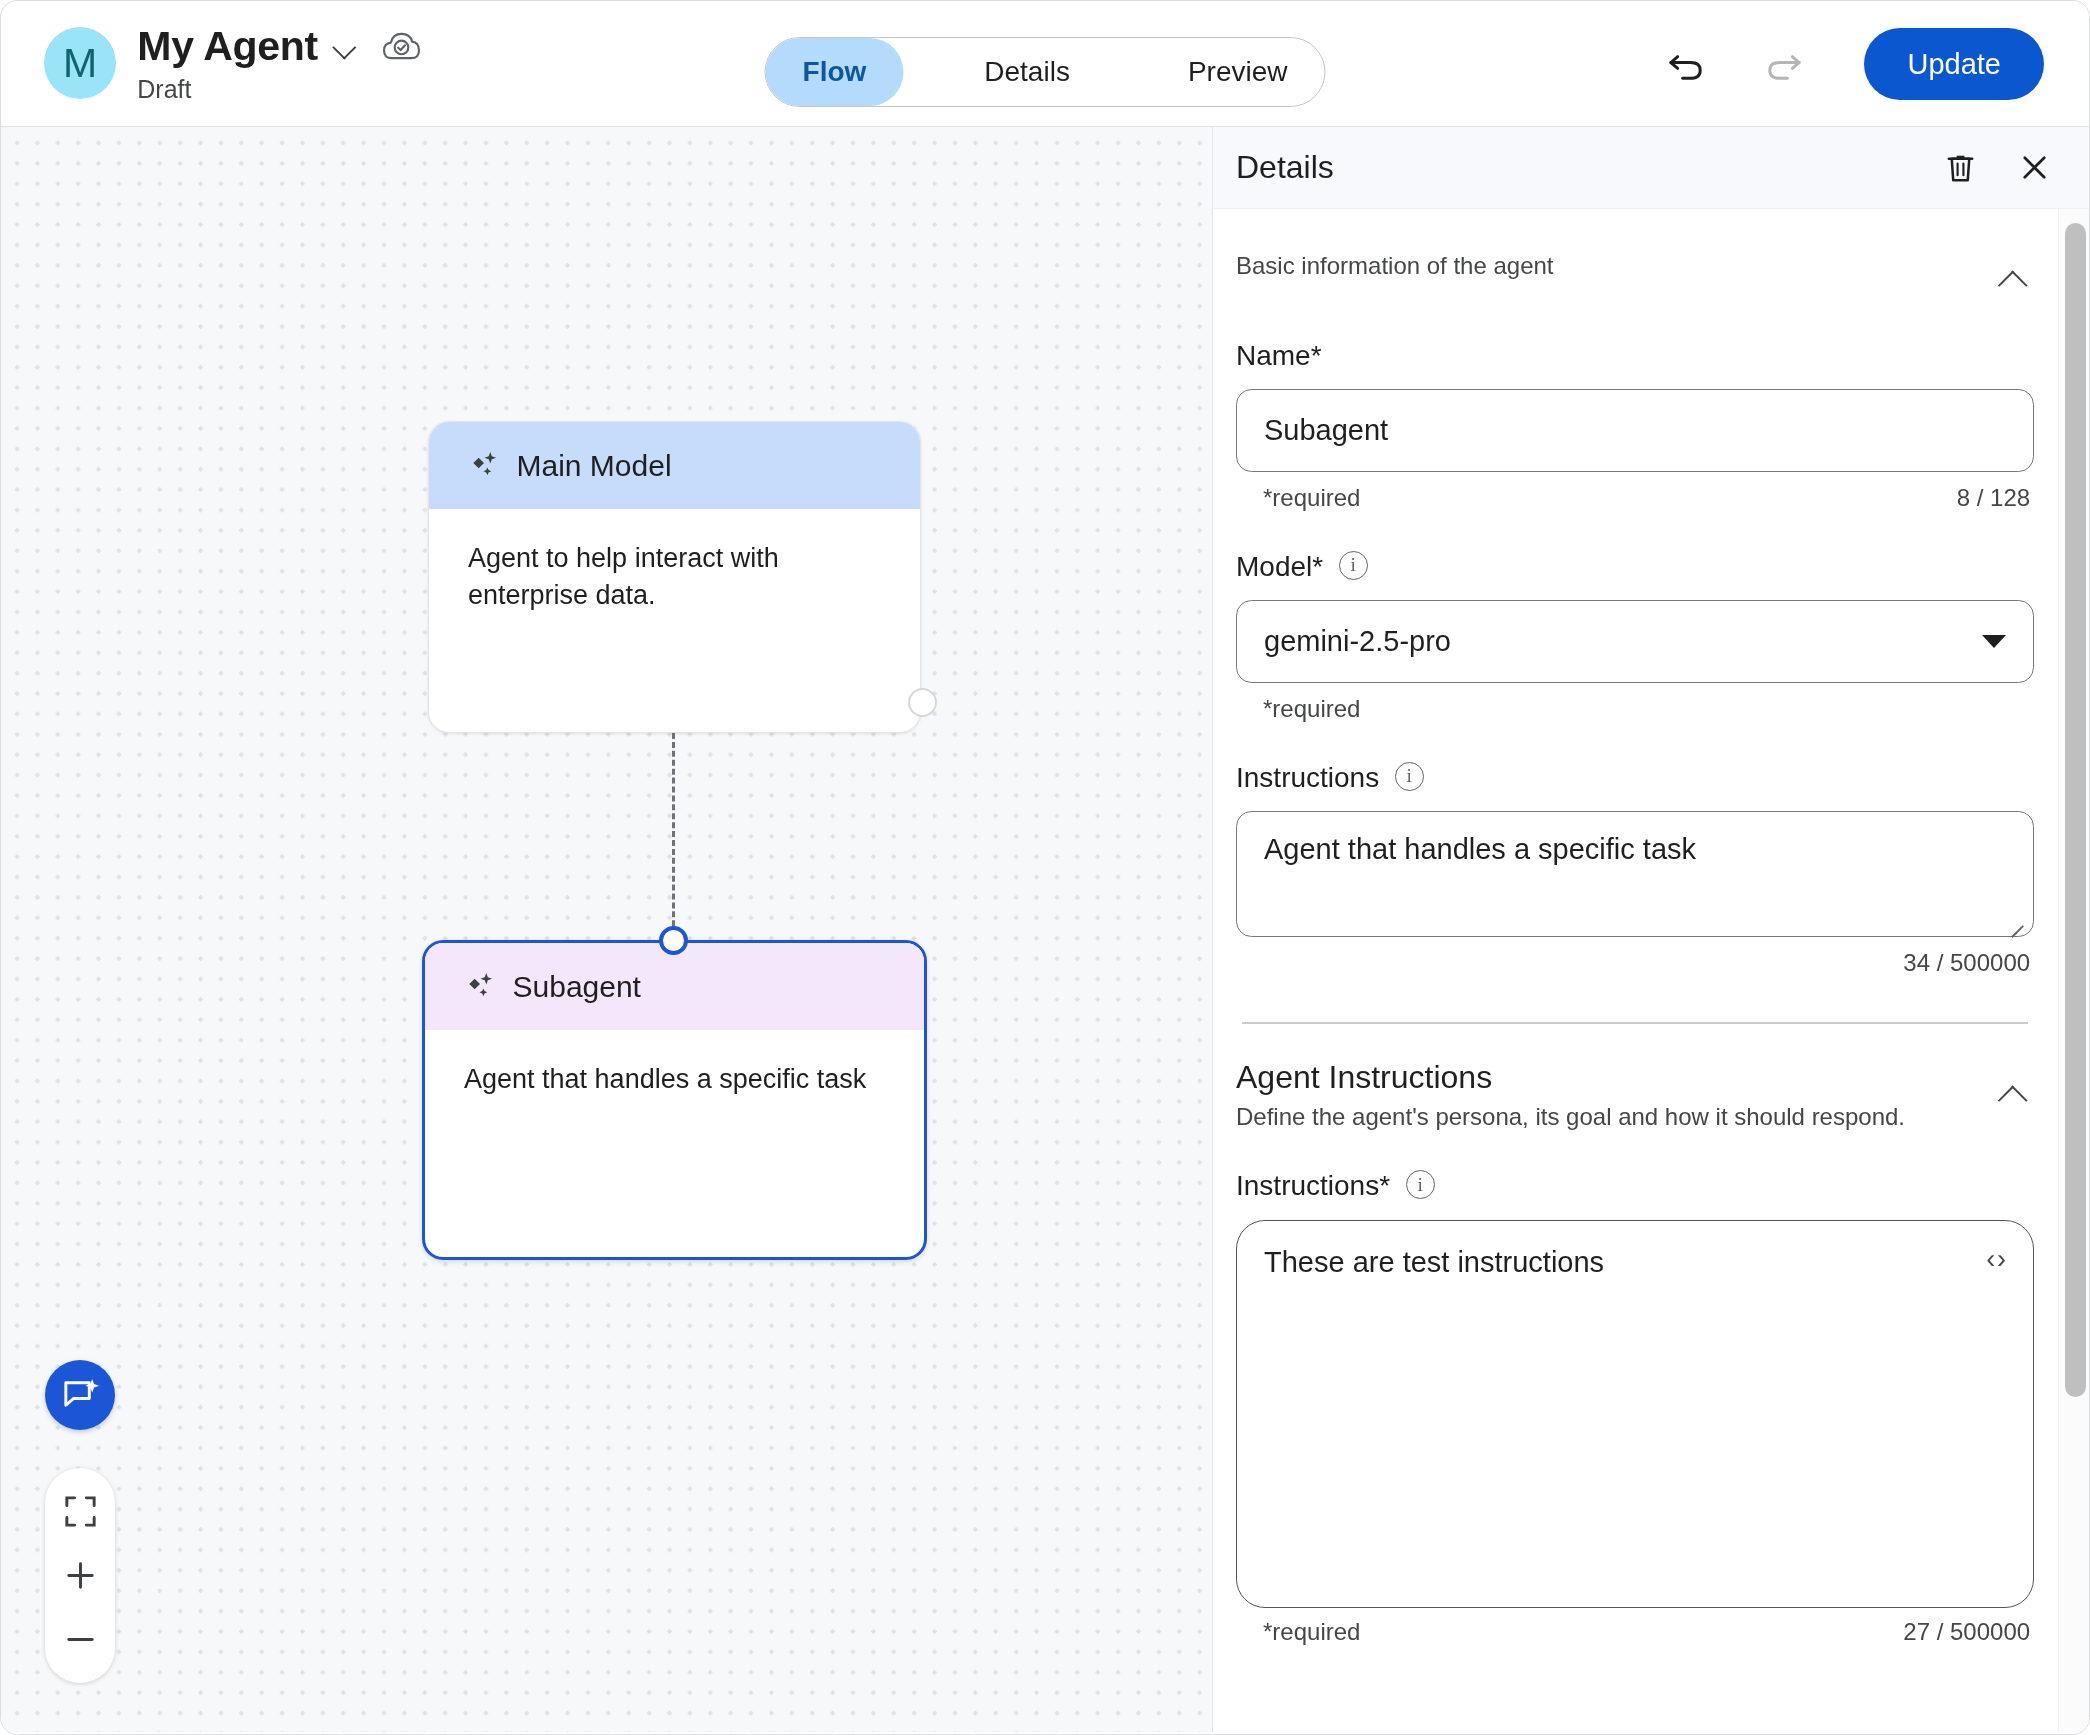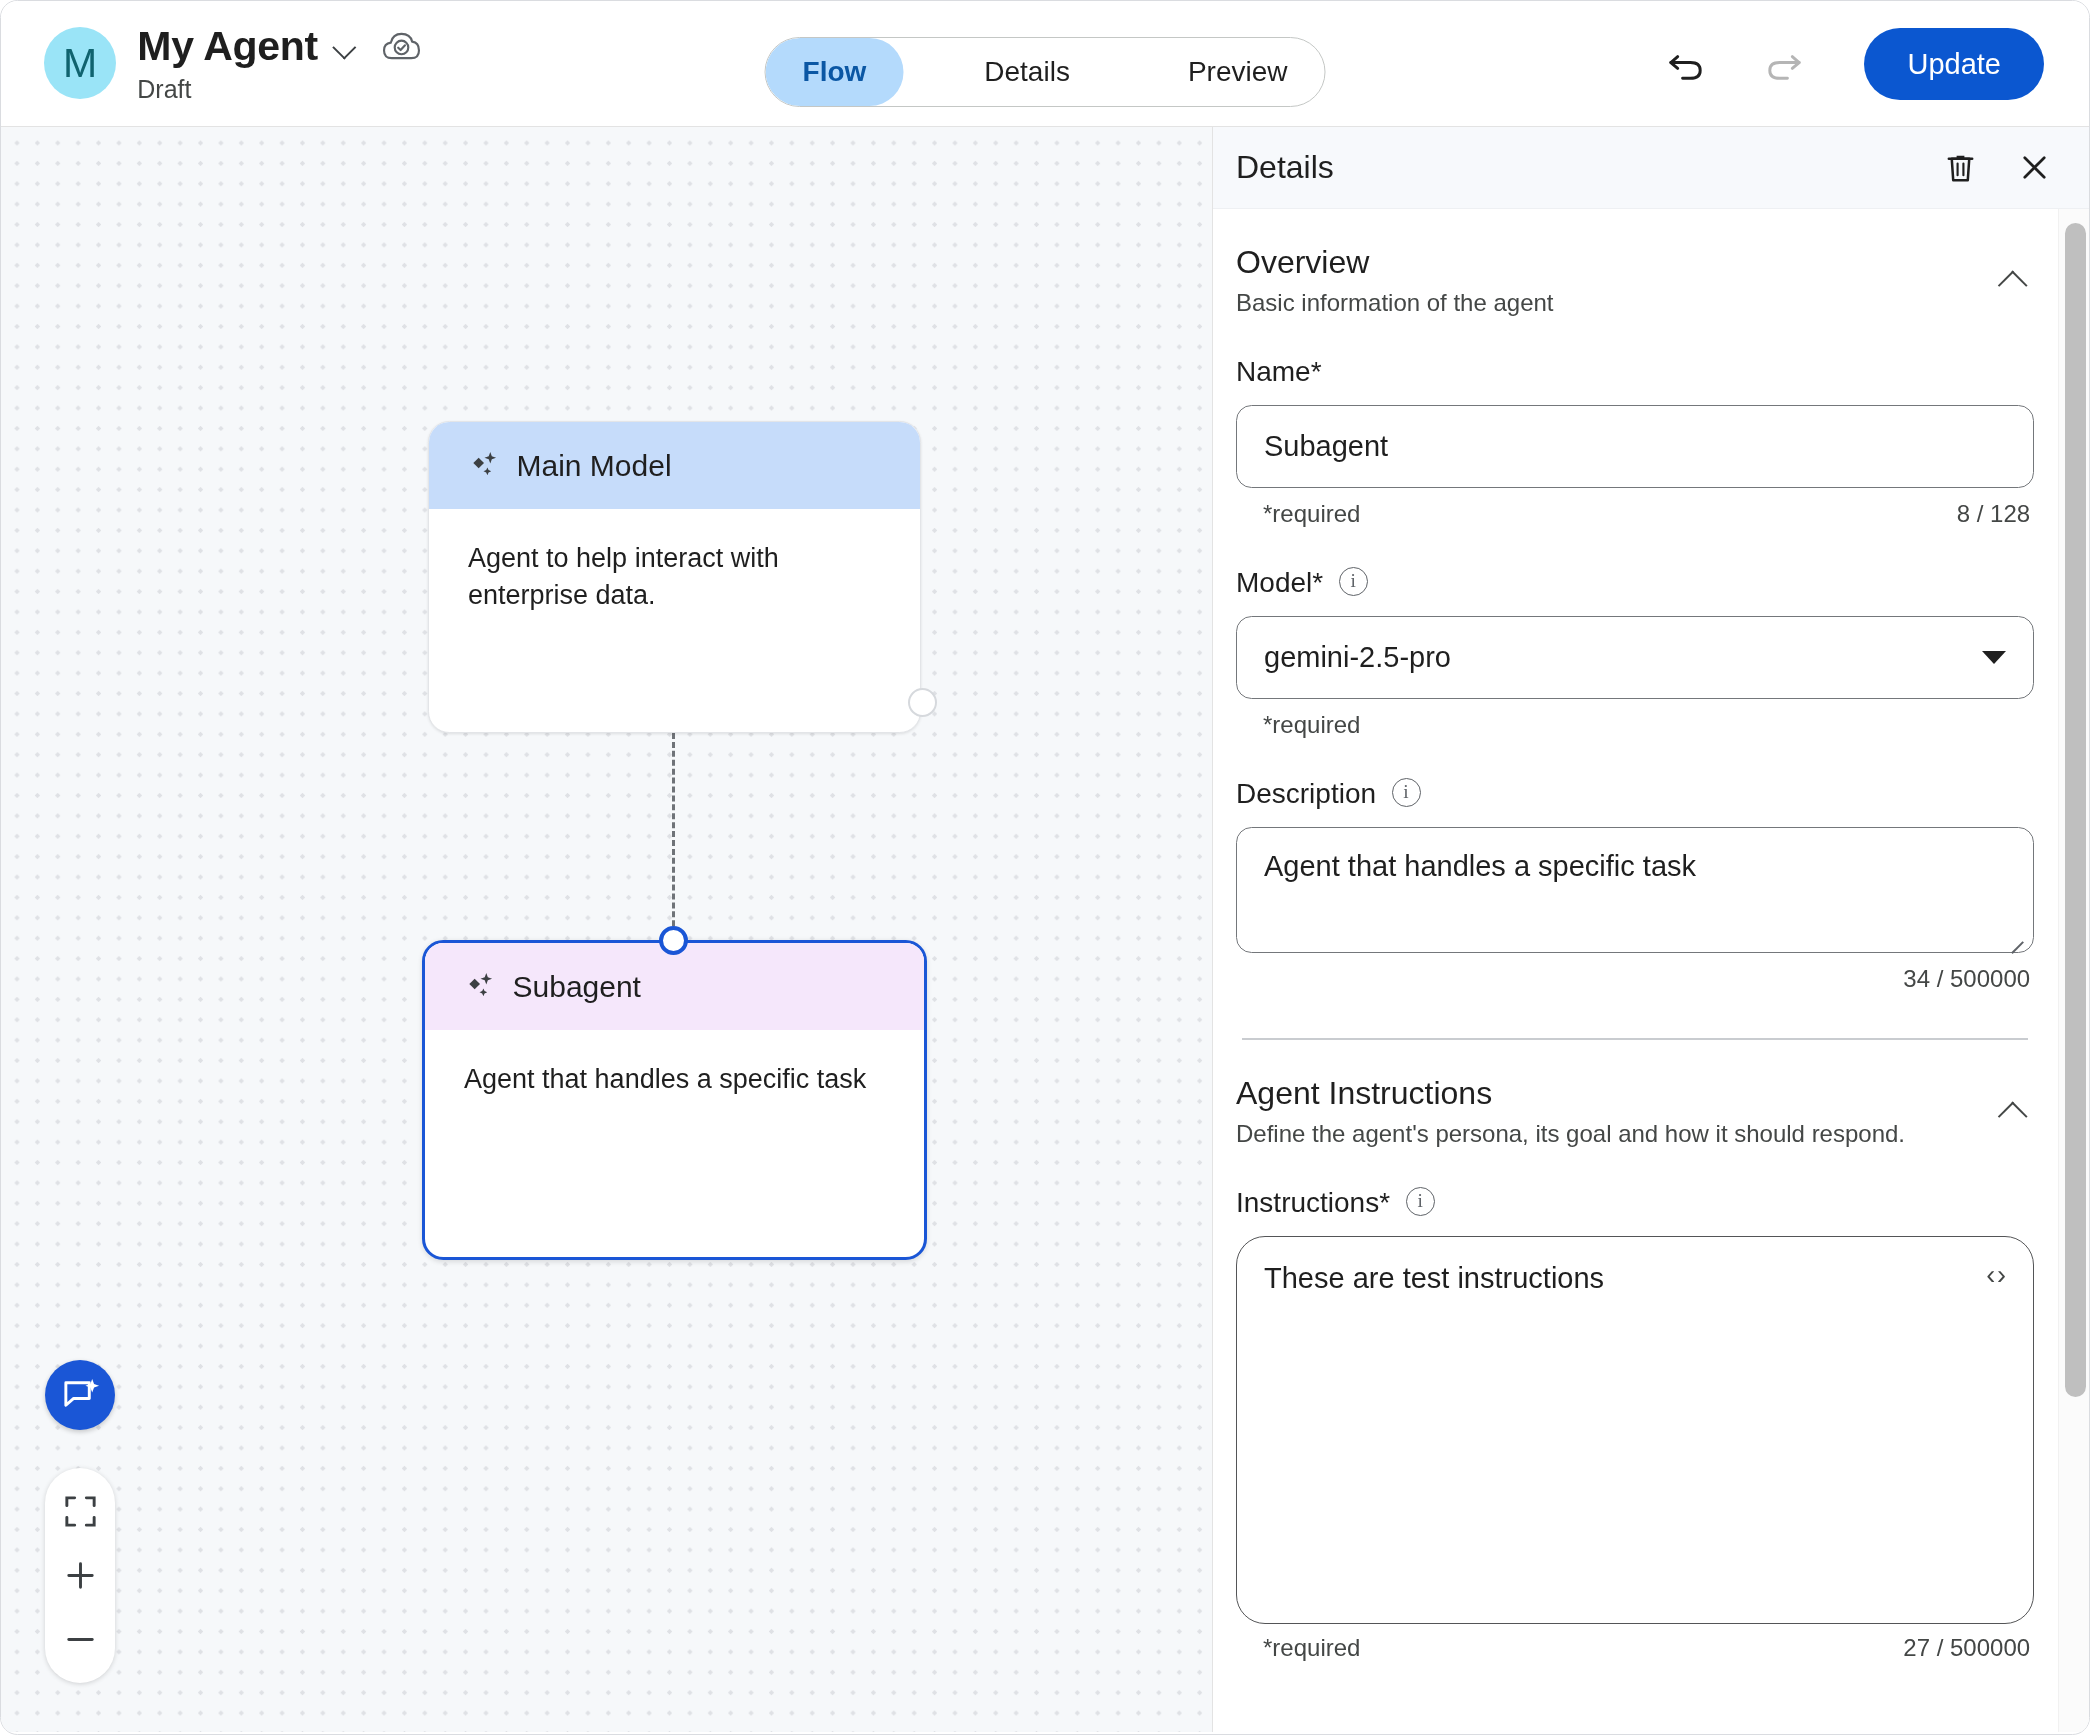--- a/index.html
+++ b/index.html
@@ -407,21 +407,20 @@
         <svg width="35" height="35" viewBox="0 0 36 36">
           <path d="M8 8 L28 28 M28 8 L8 28" stroke="#1f1f1f" stroke-width="2.8" stroke-linecap="round"></path>
         </svg>
       </div>
     </div>
 
     <div class="panel-scroll">
 
       <div class="section-head">
         <div class="sh-text">
-          <div class="section-title">Overview</div>
           <div class="section-sub">Basic information of the agent</div>
         </div>
         <div class="chev-up"></div>
       </div>
 
       <div class="field">
         <div class="field-label-row">
           <span class="field-label">Name*</span>
         </div>
         <div class="textbox">Subagent</div>
@@ -440,21 +439,21 @@
           <span class="val">gemini-2.5-pro</span>
           <span class="caret-down"></span>
         </div>
         <div class="helper-row">
           <span>*required</span>
         </div>
       </div>
 
       <div class="field">
         <div class="field-label-row">
-          <span class="field-label">Description</span>
+          <span class="field-label">Instructions</span>
           <span class="info-icon">i</span>
         </div>
         <div class="textarea-box">
           <span>Agent that handles a specific task</span>
           <span class="resize-grip"></span>
         </div>
         <div class="helper-row">
           <span class="right-only">34 / 500000</span>
         </div>
       </div>

